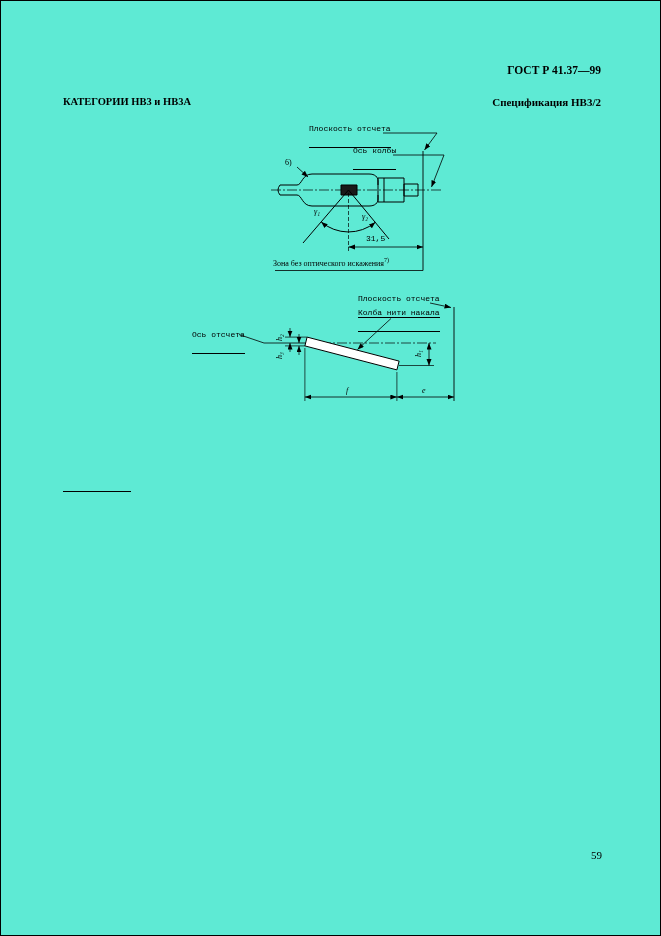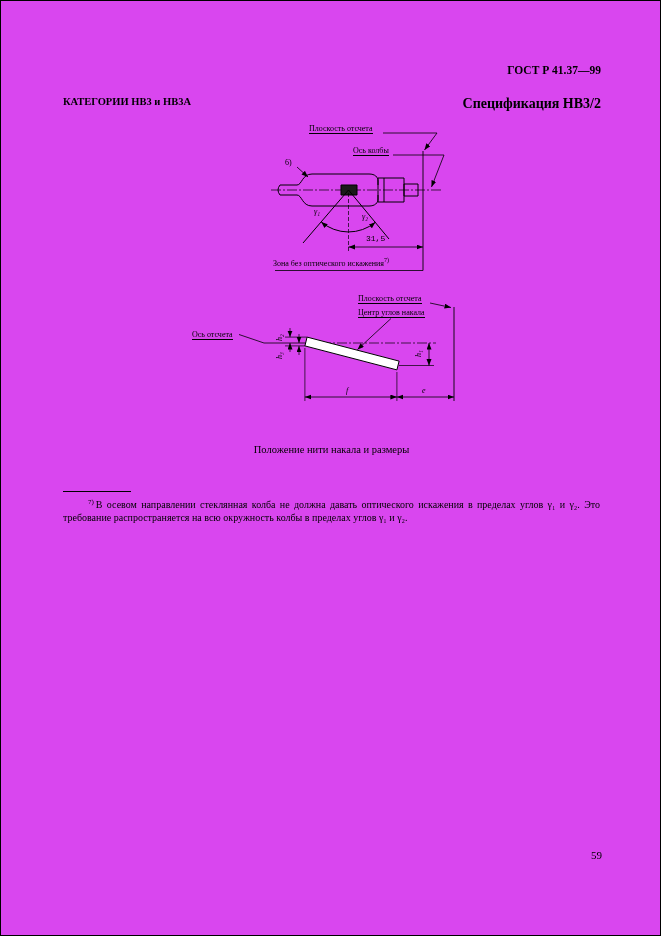--- a/index.html
+++ b/index.html
@@ -1,39 +1,39 @@
 <!DOCTYPE html>
 <html><head>
 <meta charset="utf-8">
 <style>
   html,body{margin:0;padding:0;background:#888;}
   .page{
     position:relative;
     width:661px;height:936px;
-    background:#d946ef;
+    background:#5eead4;
     box-sizing:border-box;
     border:1px solid #000;
     font-family:"Liberation Serif","DejaVu Serif",serif;
     color:#000;
     overflow:hidden;
   }
   .abs{position:absolute;}
   .doc-number{top:63px;right:59px;font-weight:bold;font-size:11.5px;}
   .category{top:95px;left:62px;font-weight:bold;font-size:10.5px;}
-  .spec{top:95px;right:59px;font-weight:bold;font-size:14px;}
+  .spec{top:95px;right:59px;font-weight:bold;font-size:11px;}
   .fig{position:absolute;}
   .fig svg{position:absolute;left:0;top:0;}
   .lbl{
     position:absolute;
     font-size:8px;
     line-height:1.15;
     white-space:nowrap;
     background:transparent;
   }
-  .u{border-bottom:0.8px solid #000;padding-bottom:0;}
+  .u{border-bottom:0.8px solid #000;padding-bottom:14px;font-family:Liberation Mono, monospace;}
   .it{font-style:italic;}
   .rot{transform:rotate(-90deg);transform-origin:center center;font-style:italic;}
   .dim-num{font-size:8px;font-family:Liberation Mono, monospace;}
   .zone-sup{font-size:6px;vertical-align:super;line-height:0;}
   .caption{top:443px;left:0;width:661px;text-align:center;font-size:10.5px;}
   .fn-rule{top:490px;left:62px;width:68px;border-top:1px solid #000;height:0;}
   .footnotes{top:497px;left:62px;width:537px;font-size:10px;line-height:1.32;text-align:justify;}
   .footnotes p{margin:0;text-indent:25px;}
   .fn-marker{font-size:7px;vertical-align:super;line-height:0;margin-right:2px;}
   .page-number{top:848px;right:58px;font-size:11px;}
@@ -141,32 +141,30 @@
         </g>
         <g>
           <line x1="118.9" y1="106" x2="210.9" y2="106" marker-start="url(#arr2)" marker-end="url(#arr2)" stroke-width="0.8"></line>
         </g>
         <g>
           <line x1="210.9" y1="106" x2="268" y2="106" marker-start="url(#arr2)" marker-end="url(#arr2)" stroke-width="0.8"></line>
         </g>
       </g>
     </svg>
     <span class="lbl u" style="left:172px;top:3px;">Плоскость отсчета</span>
-    <span class="lbl u" style="left:172px;top:17px;">Центр углов накала</span>
+    <span class="lbl u" style="left:172px;top:17px;">Колба нити накала</span>
     <span class="lbl u" style="left:6px;top:33px;margin-top:6px;">Ось отсчета</span>
     <span class="lbl rot" style="left:90px;top:42px;">h₂</span>
     <span class="lbl rot" style="left:90px;top:60px;">h₃</span>
     <span class="lbl rot" style="left:229px;top:58px;">h₁</span>
     <span class="lbl it" style="left:160px;top:95px;">f</span>
     <span class="lbl it" style="left:236px;top:95px;">e</span>
   </div>
 
-  <div class="abs caption">Положение нити накала и размеры</div>
 
   <div class="abs fn-rule"></div>
 
   <div class="abs footnotes">
-    <p><sup class="fn-marker">7)</sup><span>В осевом направлении стеклянная колба не должна давать оптического искажения в пределах углов γ₁ и γ₂. Это требование распространяется на всю окружность колбы в пределах углов γ₁ и γ₂.</span></p>
   </div>
 
   <div class="abs page-number">59</div>
 
 </div>
 
 </body></html>

